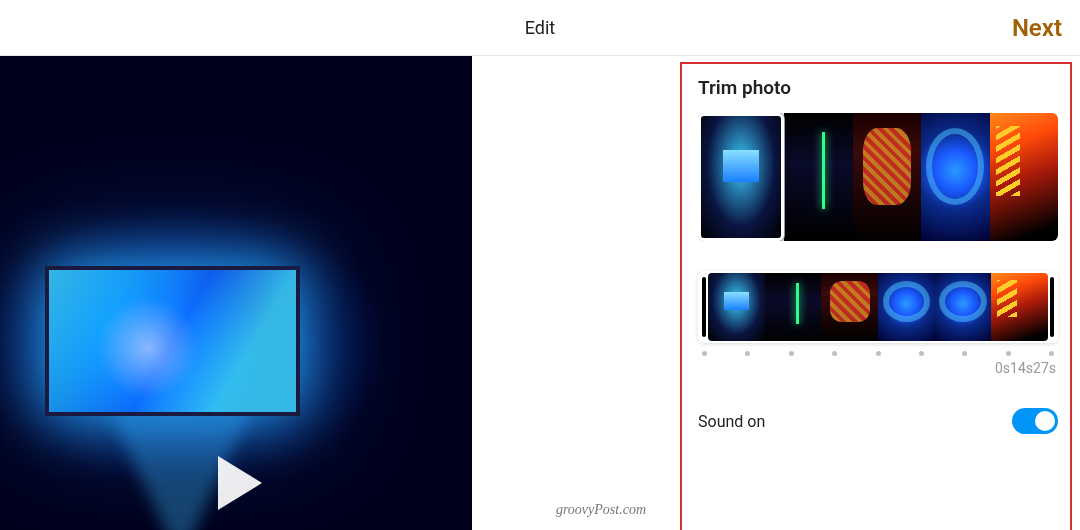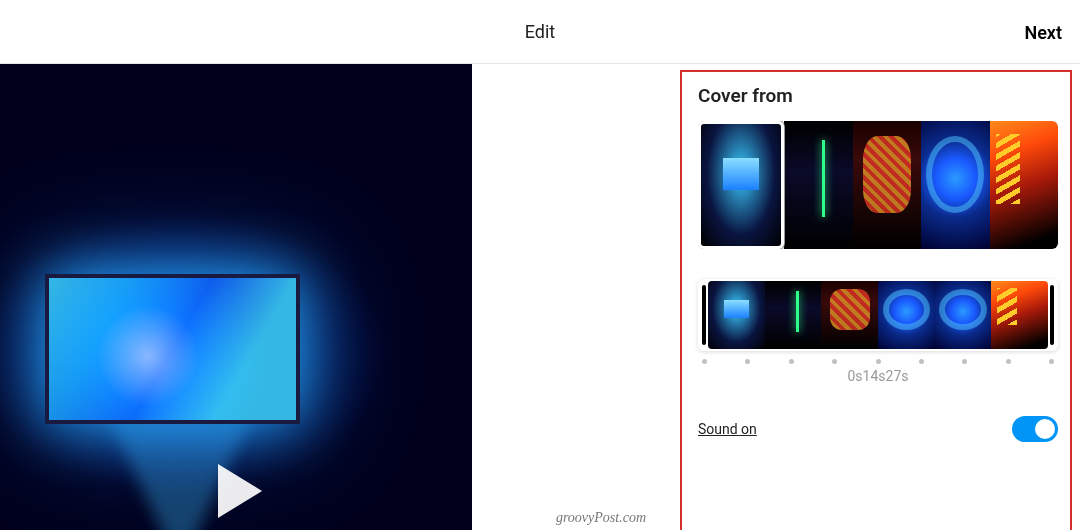--- a/index.html
+++ b/index.html
@@ -5,39 +5,39 @@
     * { margin: 0; padding: 0; box-sizing: border-box; }
     body {
       font-family: -apple-system, BlinkMacSystemFont, "Segoe UI", Roboto, sans-serif;
       width: 1080px;
       height: 530px;
       background: #fff;
       position: relative;
       overflow: hidden;
     }
     .header {
-      height: 64px;
+      height: 56px;
       border-bottom: 1px solid #e5e5e5;
       display: flex;
       align-items: center;
       justify-content: center;
       position: relative;
     }
     .header-title {
       font-size: 18px;
       font-weight: 400;
       color: #222;
     }
     .next-btn {
       position: absolute;
       right: 18px;
       top: 50%;
       transform: translateY(-50%);
-      color: #000000;
-      font-size: 18px;
+      color: #a16207;
+      font-size: 24px;
       font-weight: 600;
       cursor: pointer;
     }
     .content {
       display: flex;
       height: calc(100% - 48px);
     }
     .preview-area {
       width: 472px;
       background: #000011;
@@ -201,33 +201,33 @@
     .trim-handle.left { left: 4px; }
     .trim-handle.right { right: 4px; }
     .ticks {
       display: flex;
       justify-content: space-between;
       padding: 8px 4px 4px 4px;
     }
     .tick { width: 5px; height: 5px; background: #c0c0c0; border-radius: 50%; }
     .tick-labels {
       display: flex;
-      justify-content: center;
+      justify-content: flex-end;
       font-size: 14px;
       color: #999;
       padding: 0 2px;
     }
     .sound-row {
       display: flex;
       justify-content: space-between;
       align-items: center;
       margin-top: 32px;
       padding-bottom: 8px;
     }
-    .sound-label { font-size: 14px; color: #222; text-decoration: underline; }
+    .sound-label { font-size: 16px; color: #222; }
     .toggle {
       width: 46px;
       height: 26px;
       background: #0095f6;
       border-radius: 13px;
       position: relative;
       cursor: pointer;
     }
     .toggle-knob {
       position: absolute;
@@ -259,21 +259,21 @@
 
   <div class="middle-gap">
     <div class="watermark">groovyPost.com</div>
   </div>
 
   <div class="right-panel">
     <div class="highlight-box"></div>
     <div class="panel-inner">
 
       <div class="section-row">
-        <span class="section-label">Cover from</span>
+        <span class="section-label">Trim photo</span>
       </div>
 
       <div class="cover-strip">
         <div class="cover-thumb thumb-a selected"></div>
         <div class="cover-thumb thumb-b"></div>
         <div class="cover-thumb thumb-c"></div>
         <div class="cover-thumb thumb-d"></div>
         <div class="cover-thumb thumb-e"></div>
       </div>
 

